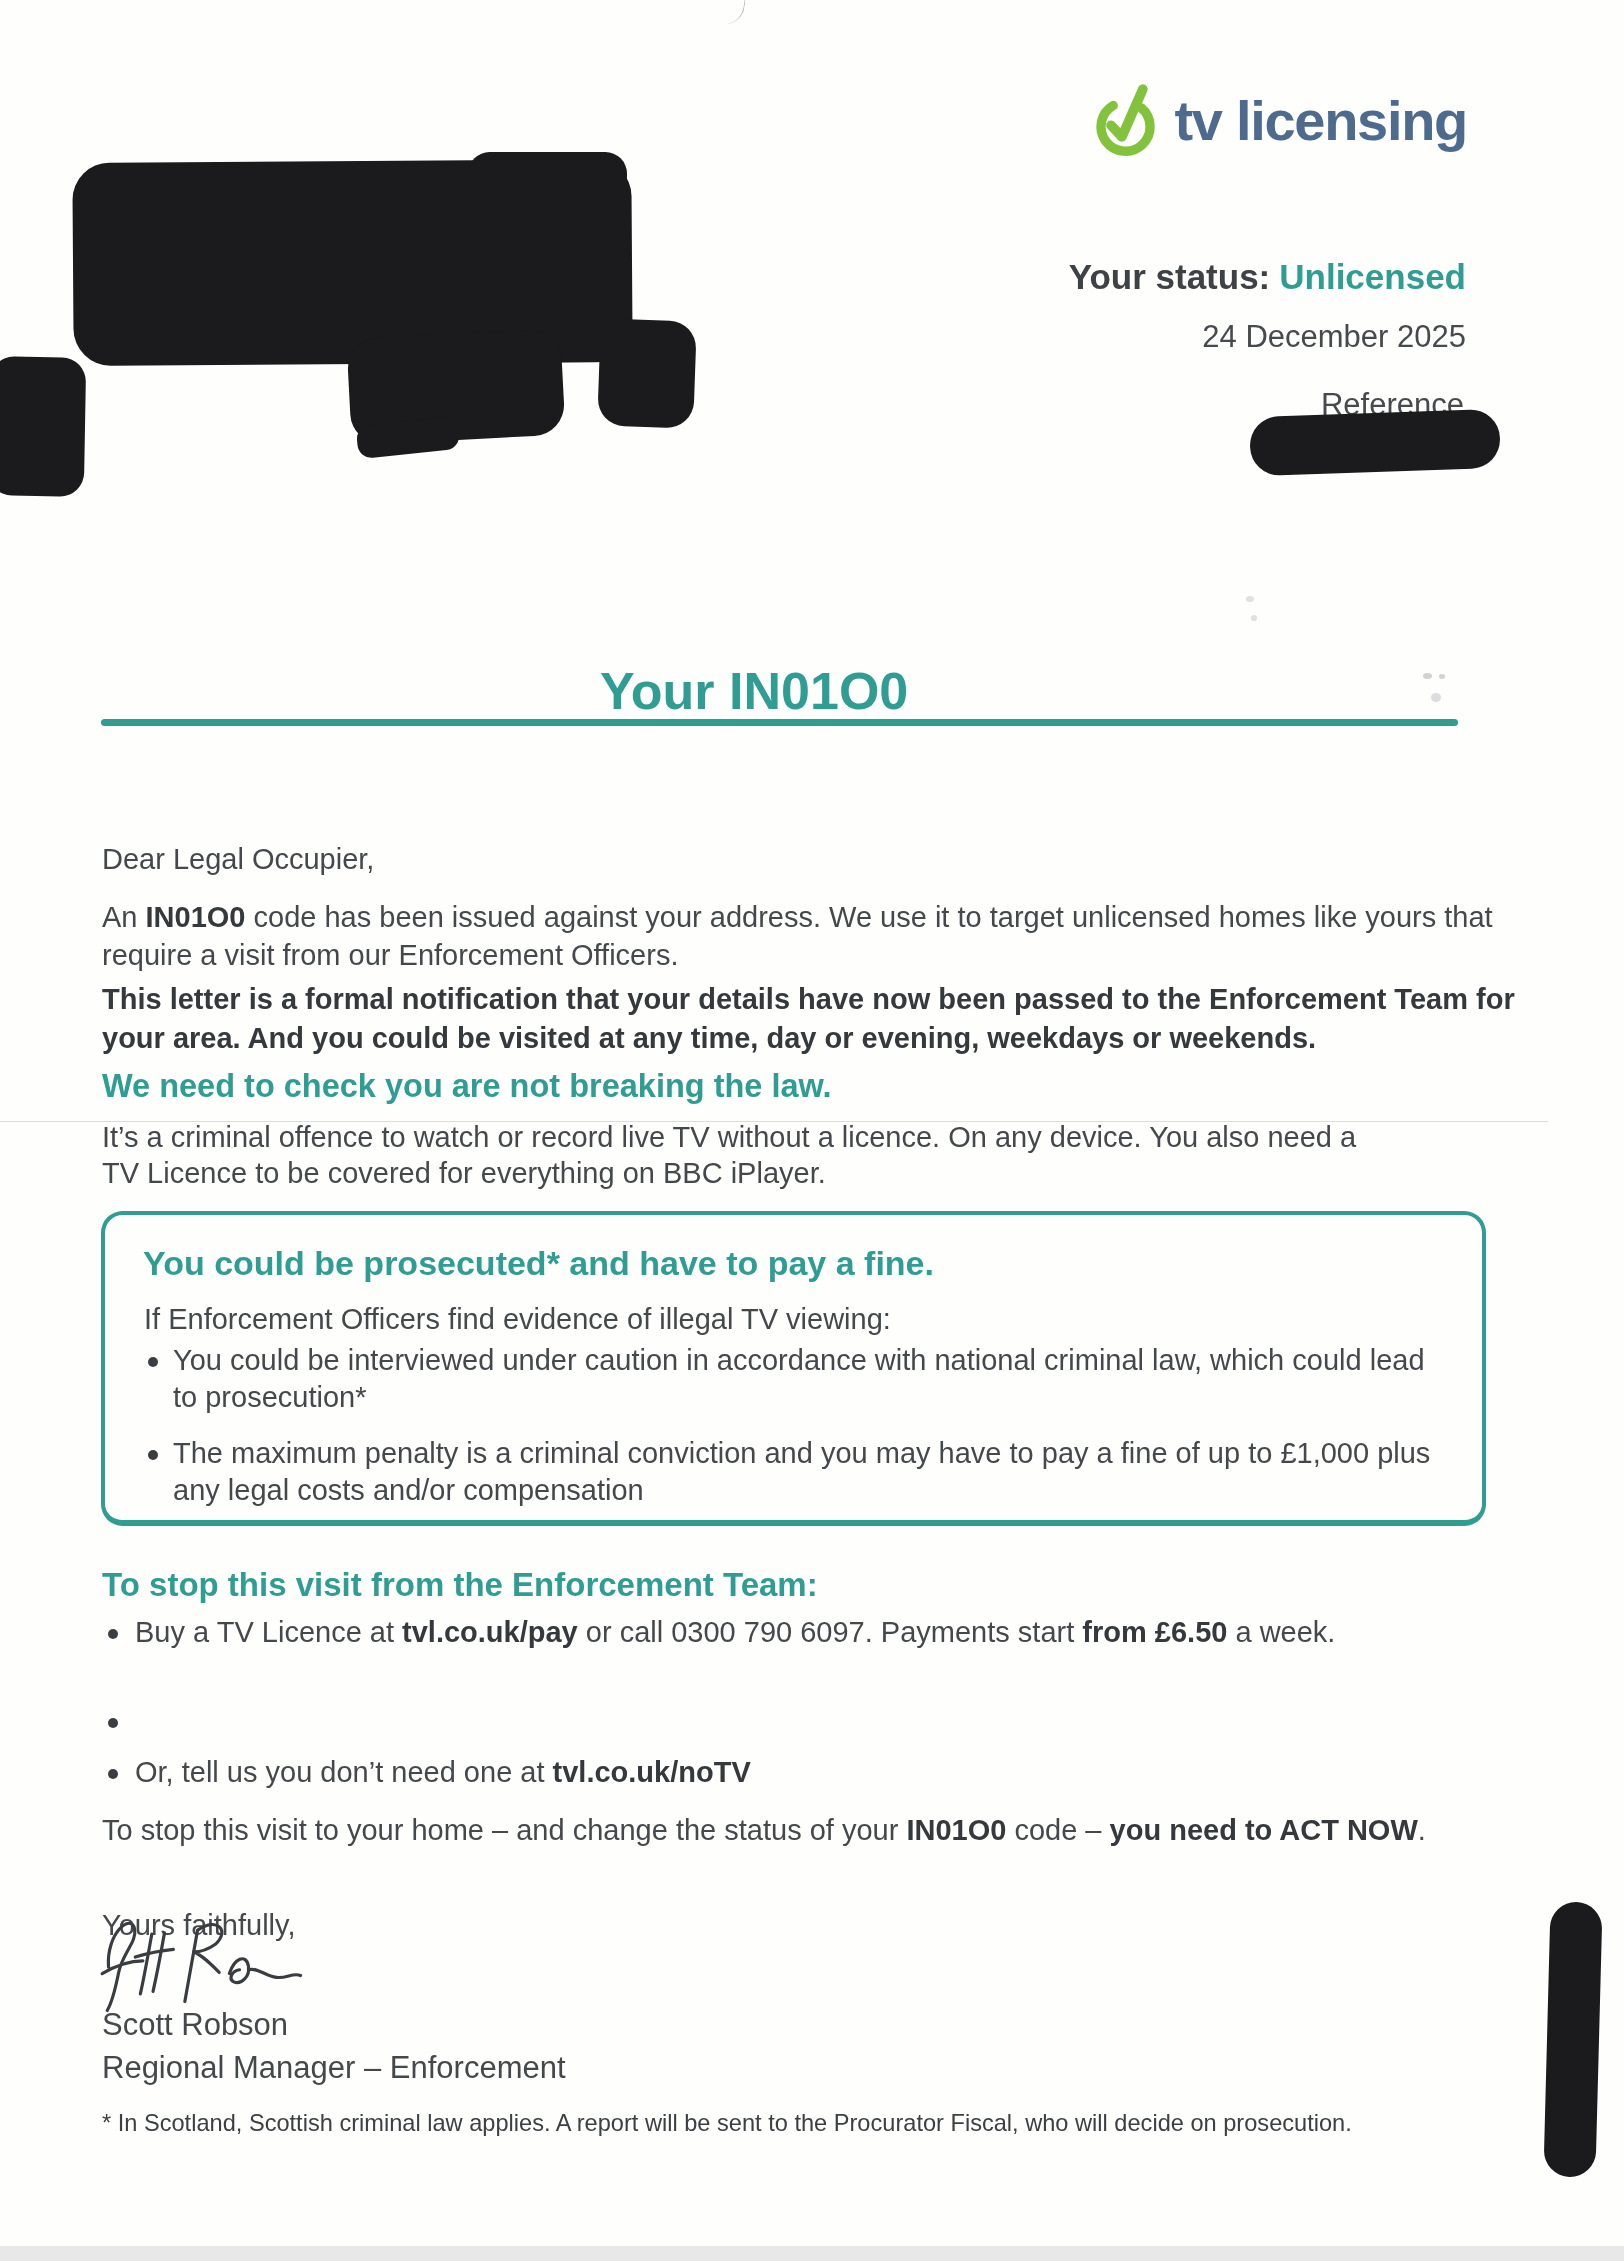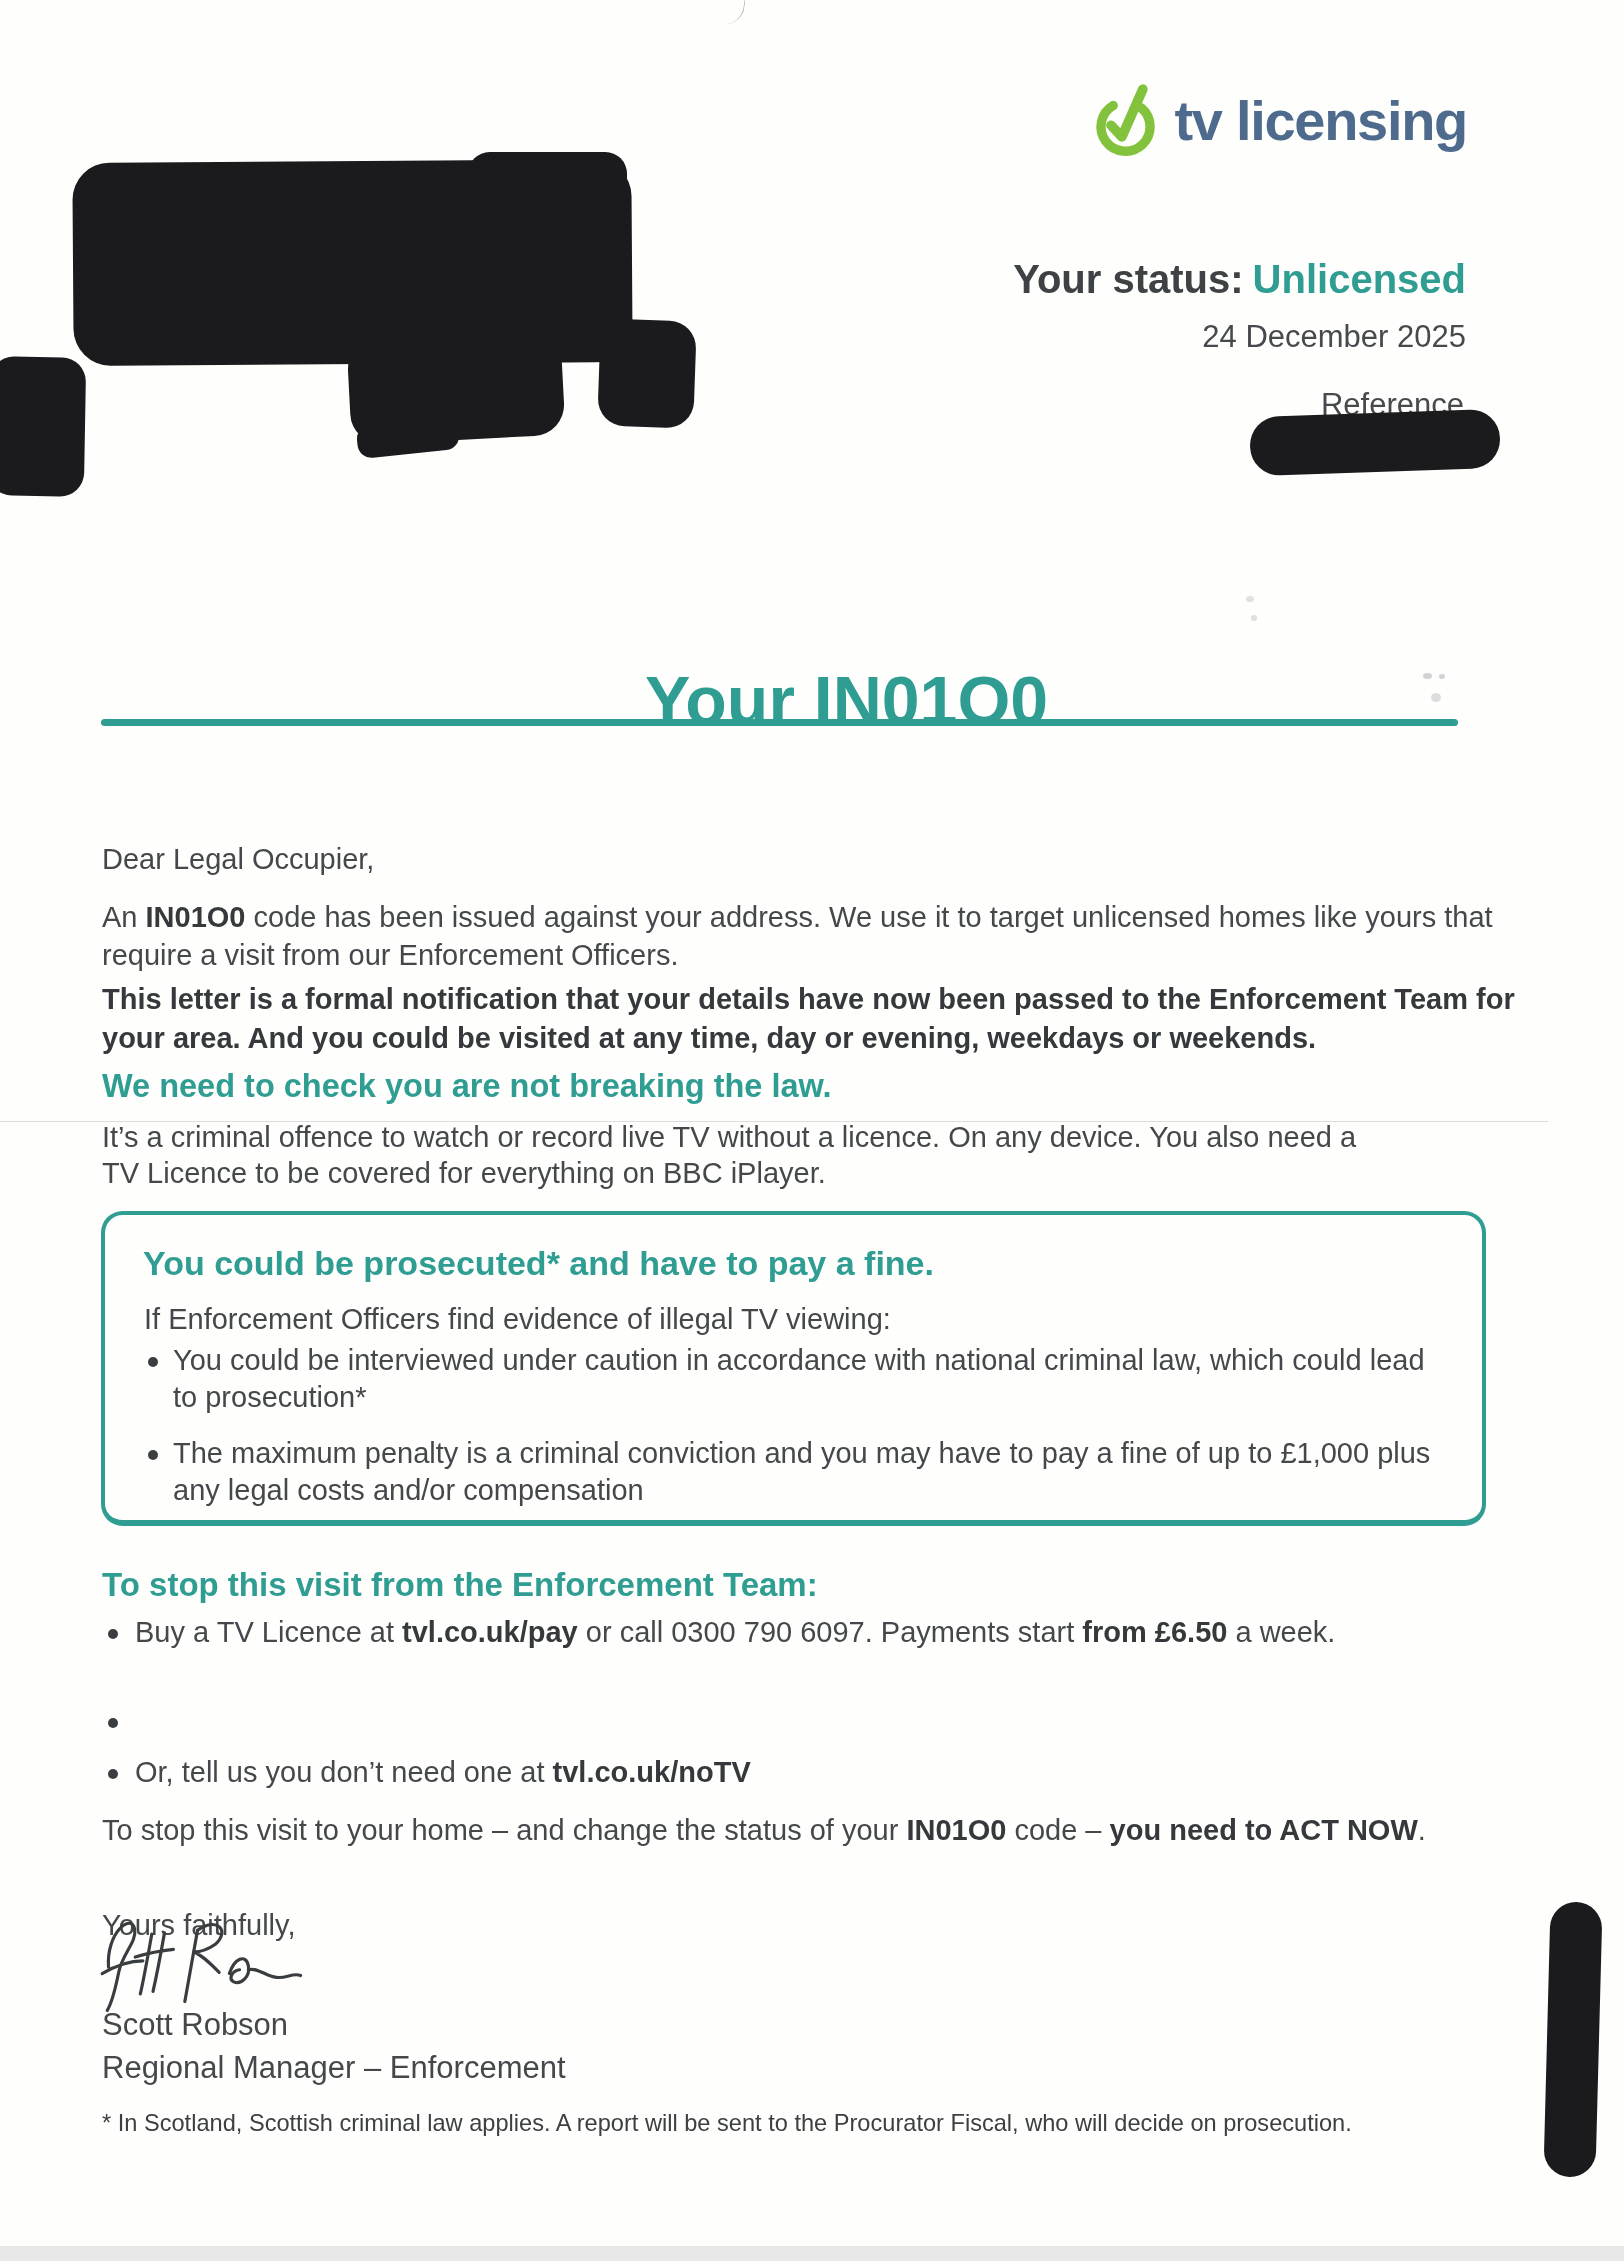--- a/index.html
+++ b/index.html
@@ -12,36 +12,36 @@
     overflow:hidden;
   }
   .abs{position:absolute;}
   .line{position:absolute;white-space:nowrap;font-size:29px;line-height:1.2;color:#45484b;}
   .b{font-weight:700;color:#35393c;}
   .heading{position:absolute;white-space:nowrap;font-weight:700;color:#2f9d92;}
   
   .logo{top:82px;right:158px;display:flex;align-items:center;gap:11.5px;}
   .logo .brand{font-size:56px;font-weight:700;color:#4e6b8e;letter-spacing:-1.3px;}
   
-  .status-line{top:257px;right:159px;font-size:40px;font-weight:700;color:#3e4245;white-space:nowrap;margin-left:16px;}
+  .status-line{top:257px;right:159px;font-size:35px;font-weight:700;color:#3e4245;white-space:nowrap;margin-left:16px;}
   .status-line .status-value{color:#2f9d92;margin-left:9px;}
   .date-line{top:319px;right:159px;font-size:31px;color:#474a4d;white-space:nowrap;}
   .reference-line{top:387px;right:161px;font-size:31px;color:#474a4d;white-space:nowrap;}
   
   .redact{position:absolute;background:#1b1b1d;}
   .r-main{left:73px;top:161px;width:559px;height:203px;border-radius:37px;transform:rotate(-0.4deg);}
   .r-bump{left:468px;top:152px;width:159px;height:57px;border-radius:21.7px;}
   .r-left{left:-11.5px;top:357px;width:96px;height:139px;border-radius:24px;transform:rotate(1deg);}
   .r-center{left:349px;top:334px;width:214px;height:106px;border-radius:31px;transform:rotate(-3deg);}
   .r-center-tail{left:357px;top:421px;width:102px;height:33px;border-radius:14px;transform:rotate(-6deg);}
   .r-right{left:599px;top:320px;width:96px;height:107px;border-radius:27px;transform:rotate(2deg);}
   .r-ref{left:1250px;top:413px;width:250px;height:59px;border-radius:29px;transform:rotate(-2deg);}
   .r-bar{left:1547px;top:1902px;width:52px;height:275px;border-radius:28px;transform:rotate(1.5deg);}
   
-  .title{left:645px;top:661px;font-size:68px;font-weight:700;color:#2f9d92;white-space:nowrap;}
+  .title{left:600px;top:661px;font-size:52px;font-weight:700;color:#2f9d92;white-space:nowrap;}
   .title-rule{left:101px;top:719px;width:1357px;height:7px;background:#2f9d92;border-radius:3.8px;}
   
   .h-law{left:102px;top:1068px;font-size:32.5px;}
   .h-stop{left:102px;top:1566px;font-size:33px;}
   
   .box{left:101px;top:1211px;width:1385px;height:315px;border:4.5px solid #2f9d92;border-bottom-width:6.4px;border-radius:21.7px;box-sizing:border-box;background:transparent;}
   .box-heading{left:143px;top:1244px;font-size:34px;}
   .dot{position:absolute;width:10.2px;height:10.2px;border-radius:50%;background:#3b3e41;}
   
   .sig{left:97px;top:1896px;}

